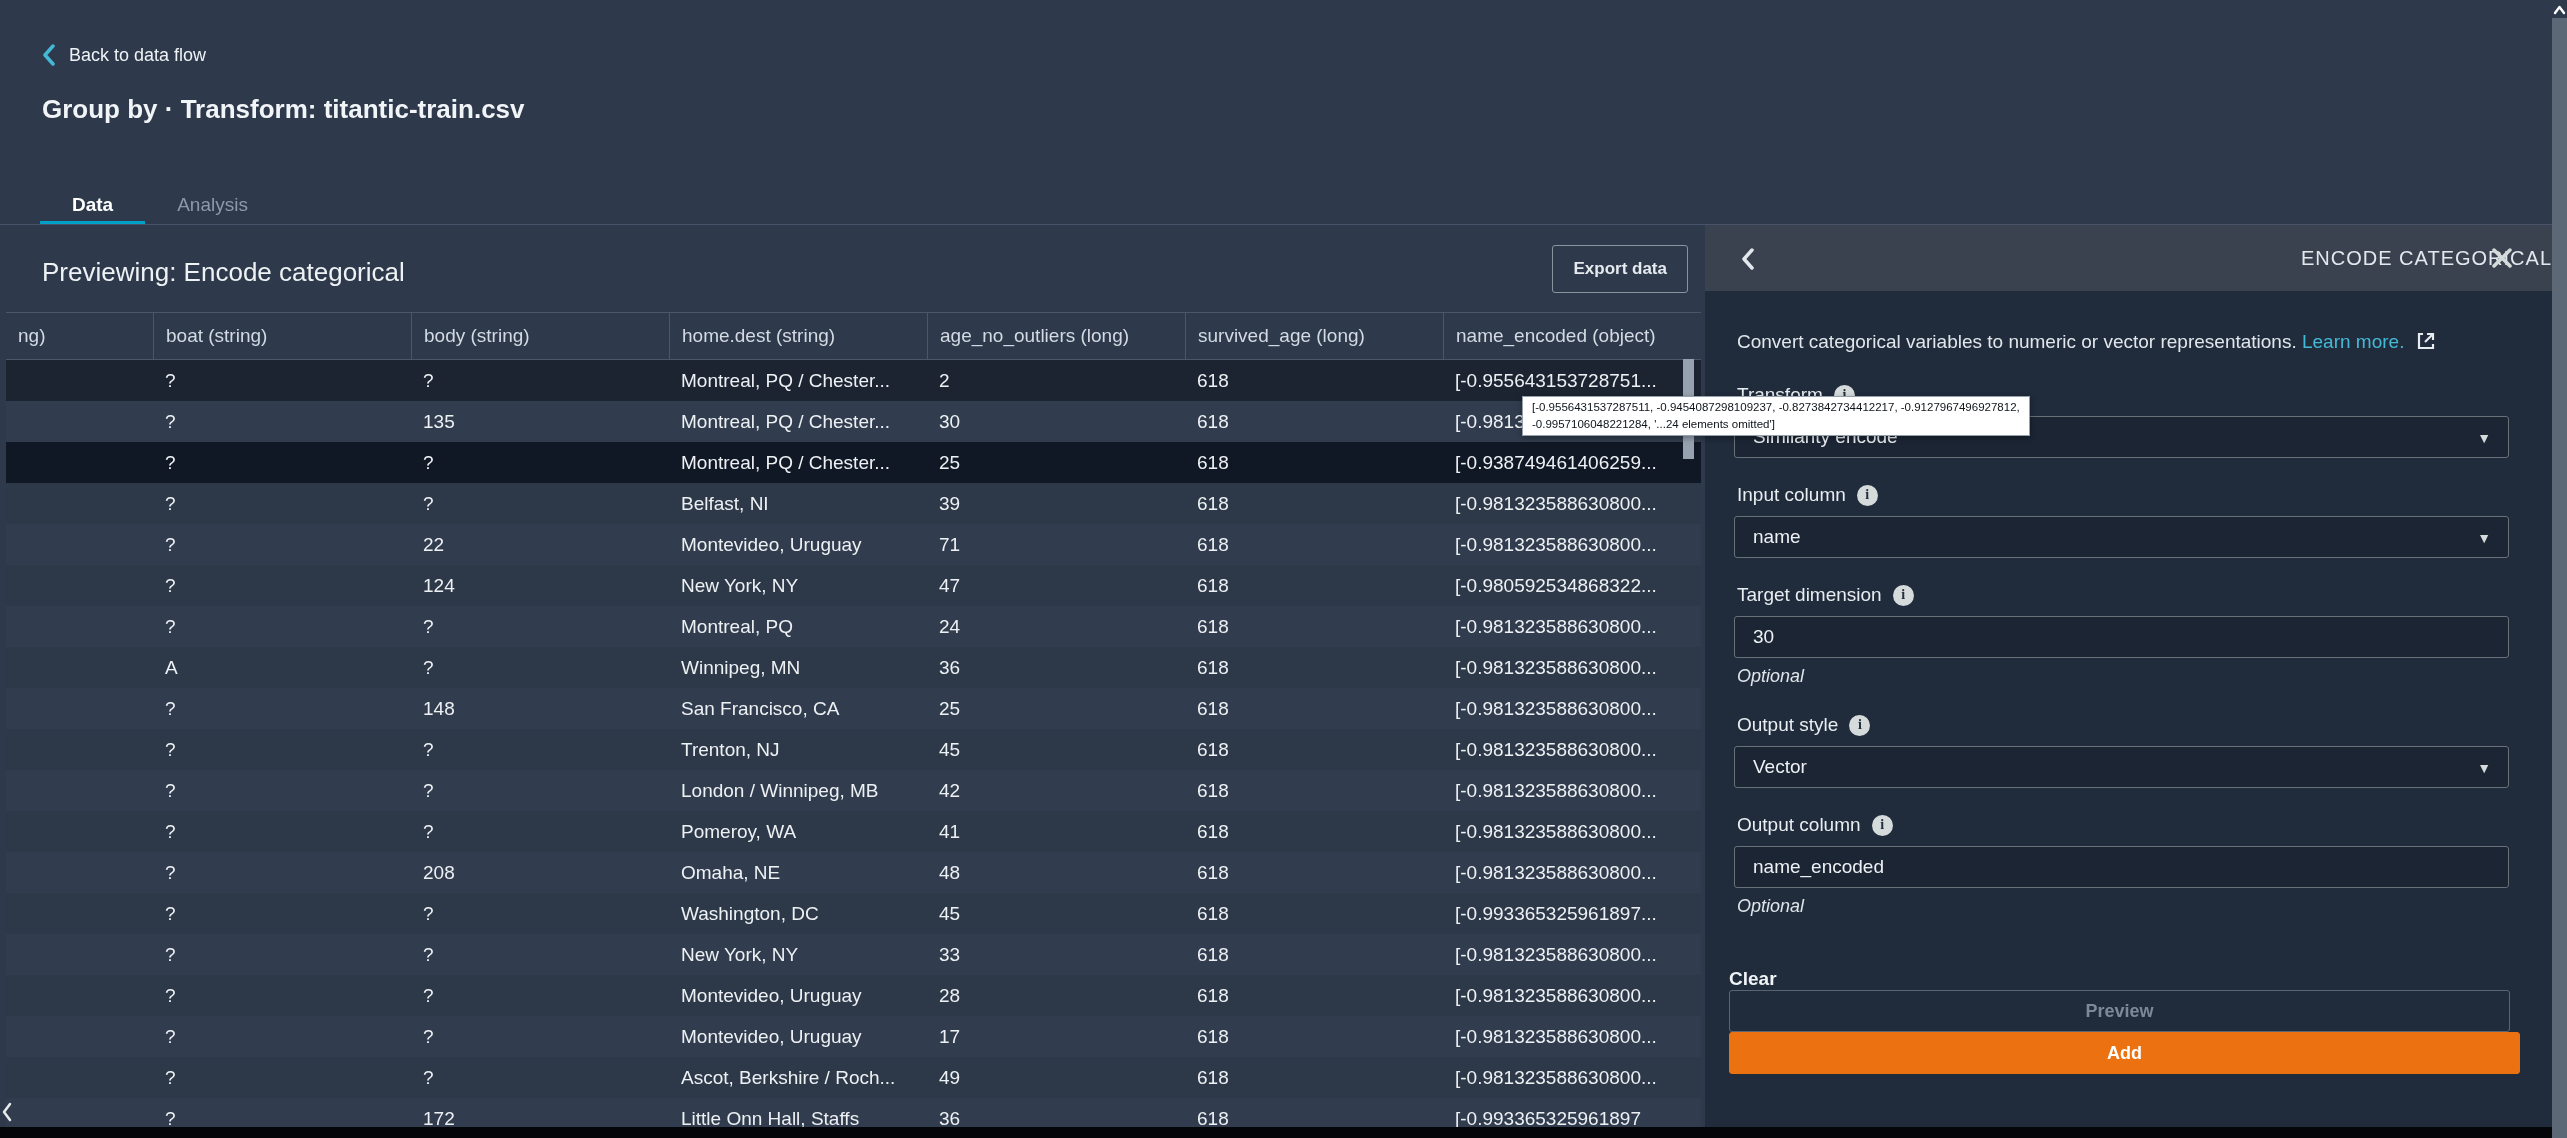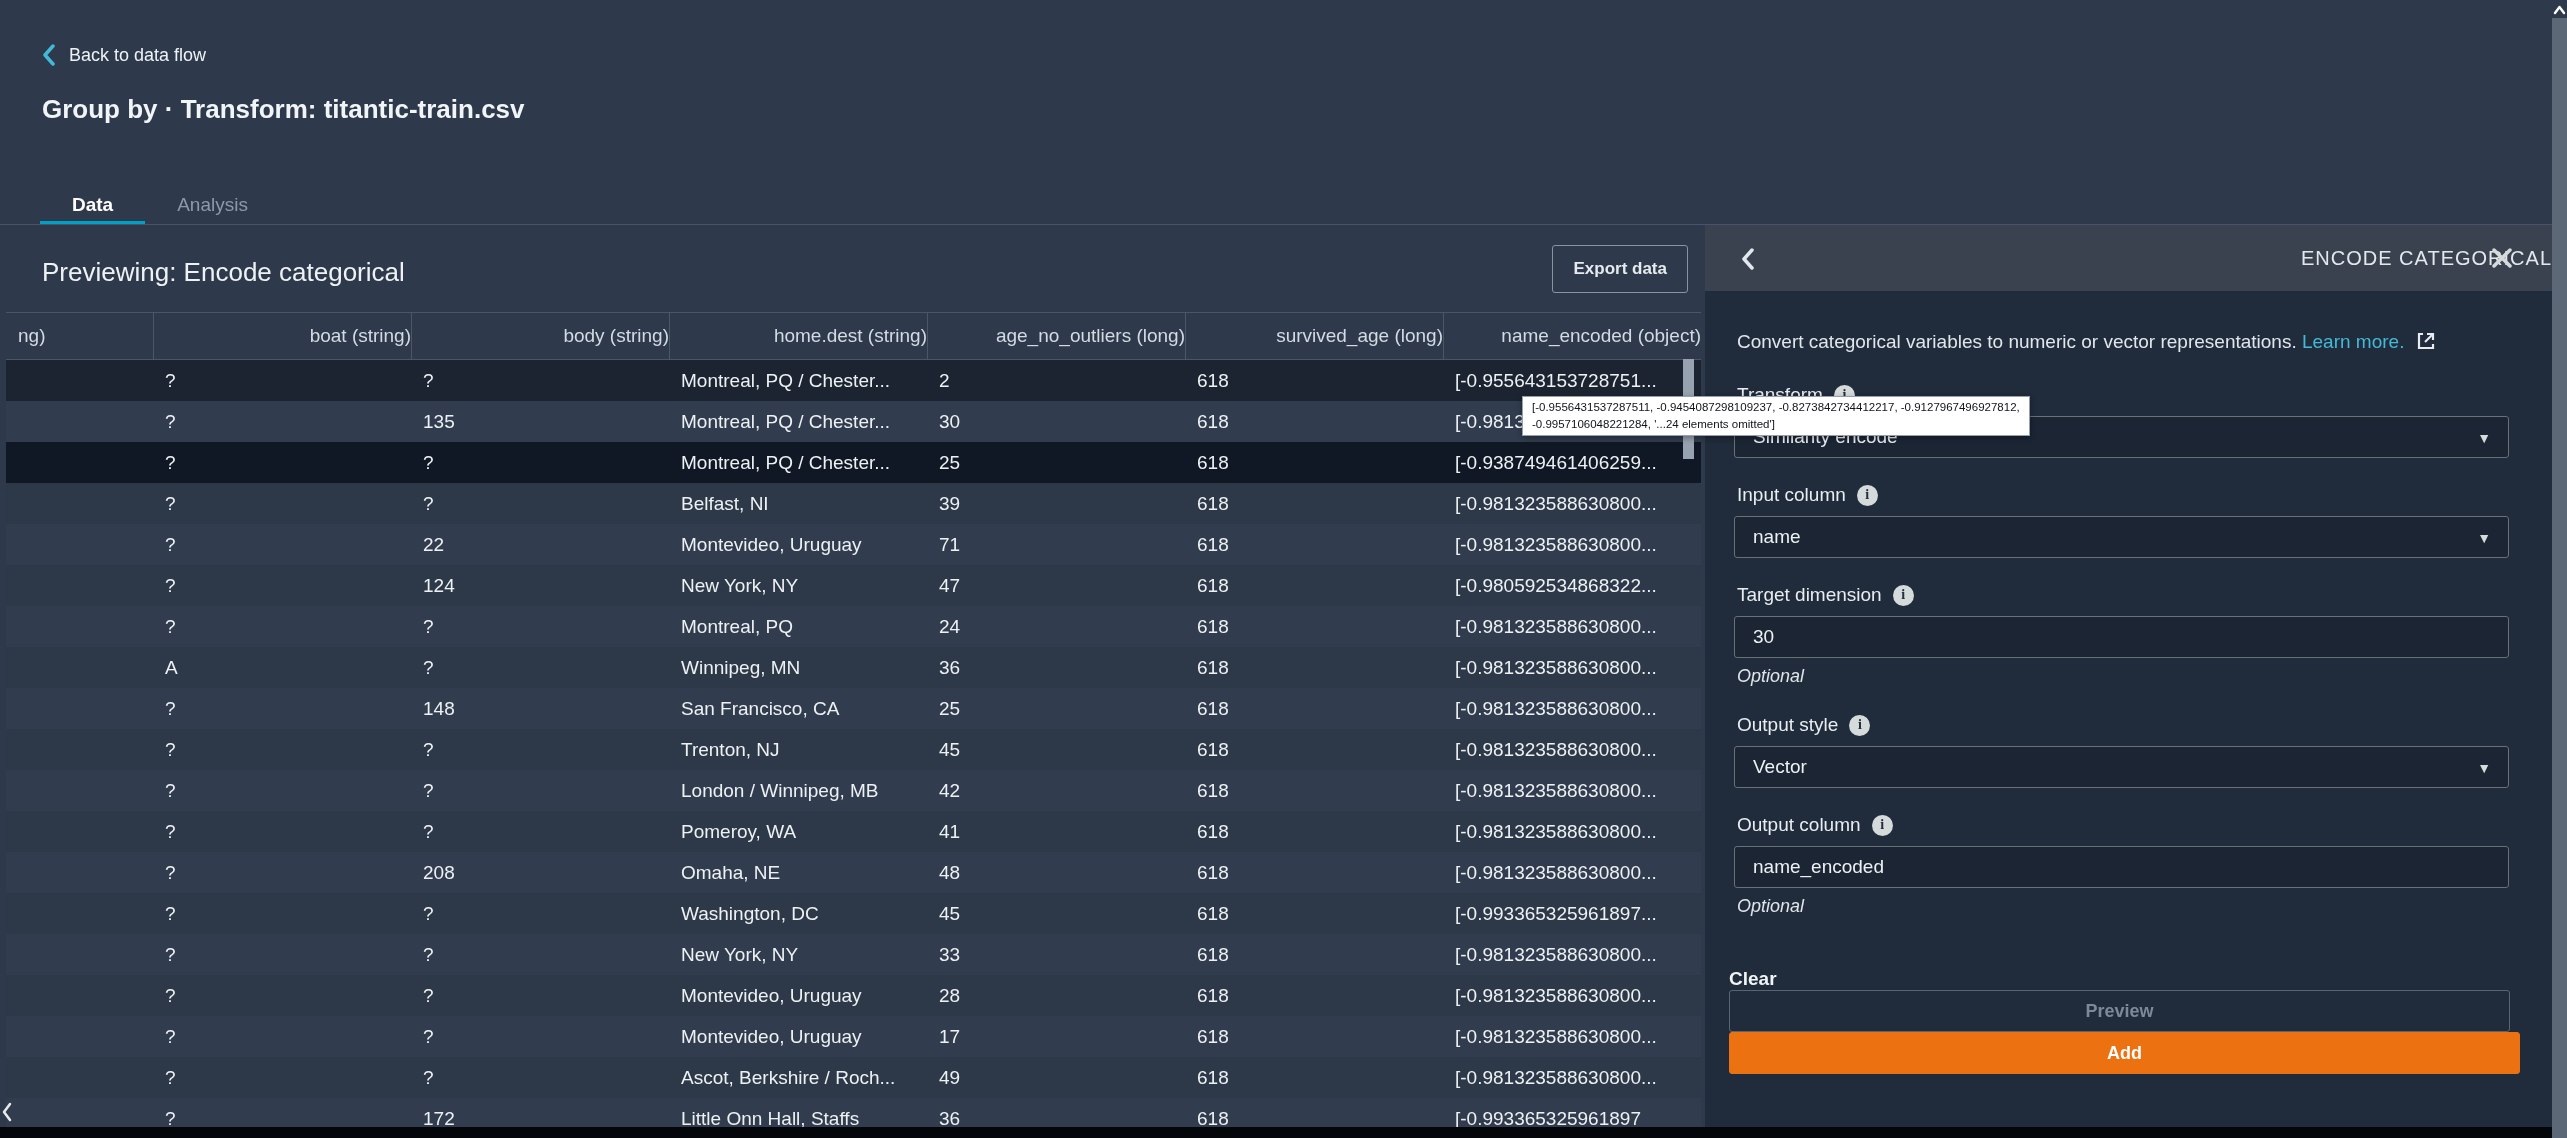--- a/index.html
+++ b/index.html
@@ -22,21 +22,21 @@
   .status-text{position:absolute;left:42px;top:32px;font-size:26px;color:#eef2f5;}
   .export-btn{position:absolute;right:7px;top:20px;height:48px;padding:0 20px;
     background:transparent;border:1px solid #8a939e;border-radius:3px;color:#e5eaee;
     font-size:17px;font-weight:600;font-family:"Liberation Sans",sans-serif;cursor:pointer;}
 
   
   .data-table{position:absolute;left:0;top:312px;width:1695px;margin-left:6px;}
   .thead{display:flex;height:46px;border-top:1px solid #4a5767;border-bottom:1px solid #4a5767;box-sizing:content-box;}
   .th{font-size:19px;color:#d3dae3;padding-left:12px;height:46px;line-height:46px;
     white-space:nowrap;overflow:hidden;box-sizing:border-box;}
-  .th + .th{border-left:1px solid #4a5767;text-align:right;}
+  .th + .th{border-left:1px solid #4a5767;}
   .tbody{height:769px;overflow:hidden;}
   .tr{display:flex;height:41px;}
   .td{font-size:19px;color:#eef1f4;padding-left:12px;height:41px;line-height:41px;
     white-space:nowrap;overflow:hidden;box-sizing:border-box;}
   .c0{width:147px;}.c1{width:258px;}.c2{width:258px;}.c3{width:258px;}
   .c4{width:258px;}.c5{width:258px;}.c6{width:258px;}
   .v-a{background:#2d3949;}
   .v-b{background:#313d4e;}
   .v-hl-dark{background:#1c2432;}
   .v-hl-darker{background:#101825;}

